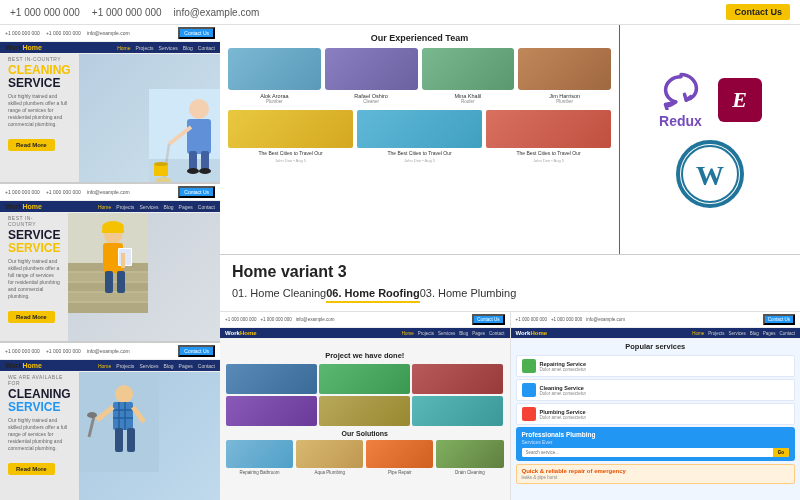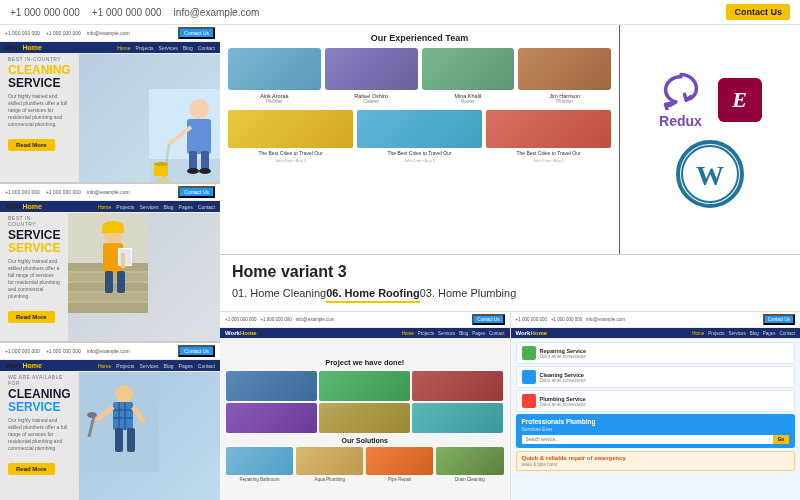--- a/index.html
+++ b/index.html
@@ -363,21 +363,21 @@
     .bottom-panel-header .contact-mini-b {
       background: #2196f3;
       color: #fff;
       padding: 1px 3px;
       border-radius: 1px;
       font-size: 4.5px;
     }
     .bottom-panel-header .phone-mini { font-size: 4.5px; display: flex; gap: 4px; }
 
     .bottom-panel-content {
-      padding: 19px 6px;
+      padding: 12px 6px;
       font-size: 6px;
       color: #333;
     }
     .bottom-panel-section-title {
       font-size: 7.5px;
       font-weight: bold;
       text-align: center;
       color: #222;
       margin-bottom: 4px;
     }
@@ -868,20 +868,21 @@
             <div class="nav-mini">
               <span style="color:#f5c200">Home</span>
               <span style="color:#ccc">Projects</span>
               <span style="color:#ccc">Services</span>
               <span style="color:#ccc">Blog</span>
               <span style="color:#ccc">Pages</span>
               <span style="color:#ccc">Contact</span>
             </div>
           </div>
           <div class="bottom-panel-content">
+            <div class="bottom-panel-section-title">Popular services</div>
             <div class="service-list-item">
               <div class="service-icon-mini" style="background:#4caf50;"></div>
               <div class="service-text-mini">
                 <div class="s-title">Repairing Service</div>
                 <div class="s-desc">Dolor amet consectetur</div>
               </div>
             </div>
             <div class="service-list-item">
               <div class="service-icon-mini" style="background:#2196f3;"></div>
               <div class="service-text-mini">

